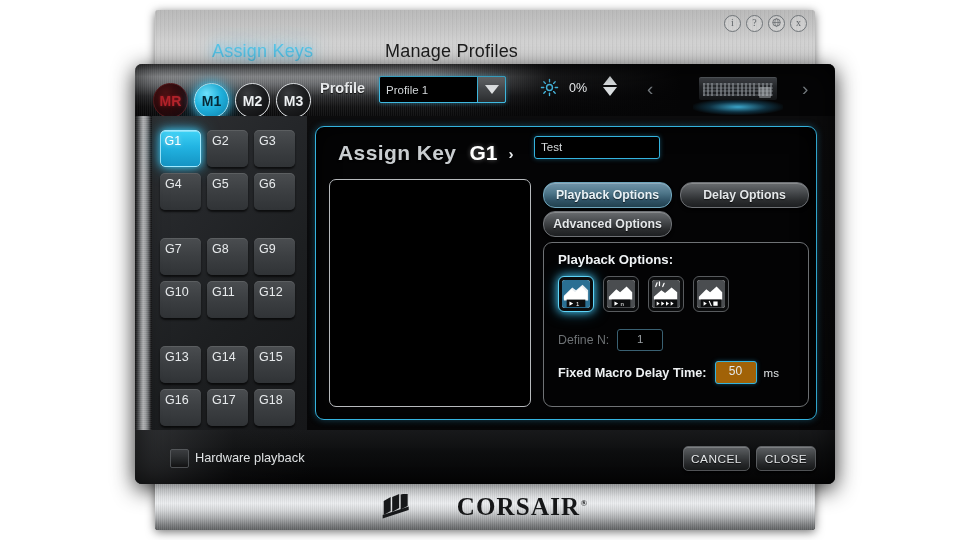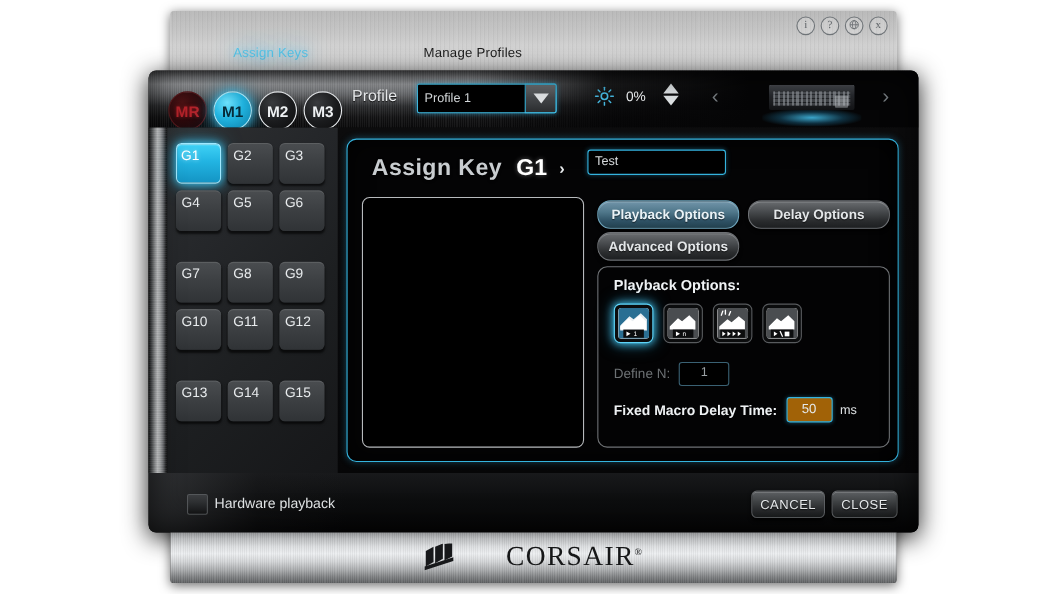--- a/index.html
+++ b/index.html
@@ -61,21 +61,21 @@
     font-size: 10px; line-height: 13px; text-align: center;
     font-family: "Liberation Serif", serif;
     background: rgba(255,255,255,0.20);
     cursor: pointer;
   }
   .win-ic svg { display:block; margin:1.5px auto 0; }
 
   .tabs { position: absolute; left: 0; top: 26px; height: 36px; width: 100%; }
   .tab {
     position: absolute;
-    font-size: 12px;
+    font-size: 18px;
     letter-spacing: 0.2px;
     cursor: pointer;
     white-space: nowrap;
   }
   .tab.active {
     left: 57px; top: 5px;
     color: #55c4e8;
     text-shadow: 0 0 9px rgba(120,210,245,0.95), 0 0 20px rgba(100,200,240,0.8);
   }
   .tab.active::before {
@@ -139,21 +139,21 @@
     box-shadow: 0 0 10px rgba(60,200,245,0.95), 0 0 20px rgba(50,190,240,0.6);
   }
   .mbtn.off {
     background: radial-gradient(circle at 35% 28%, #3a3c3f 0%, #1a1b1d 55%, #0c0c0d 100%);
     border: 1.7px solid #e9ecef;
     color: #eef1f3;
   }
 
   .profile-label {
     position:absolute; left: 185px; top: 16px;
-    color:#f2f4f6; font-size: 14.5px; font-weight: normal;
+    color:#f2f4f6; font-size: 14.5px; font-weight: bold;
     text-shadow: 0 1px 1px rgba(0,0,0,0.8);
   }
   .profile-box {
     position:absolute; left: 244px; top: 12px;
     width: 125px; height: 25px;
     background: #000;
     border: 1.3px solid #3fb9e0;
     border-radius: 2px;
     box-shadow: 0 0 5px rgba(50,180,230,0.45);
     display:flex; align-items:center;
@@ -441,21 +441,21 @@
       rgba(0,0,0,0.045) 1px, rgba(0,0,0,0.045) 2px);
   }
   .brand-center {
     position:absolute; left: 50%; top: 50%;
     transform: translate(-50%,-50%);
     display:flex; align-items:center; gap: 6px;
     z-index: 2;
   }
   .brand-text {
     font-family: "Liberation Serif", serif;
-    font-size: 25px; font-weight: normal;
+    font-size: 25px; font-weight: bold;
     color: #161718; letter-spacing: 1.2px; margin-left: 35px;
   }
   .brand-reg { font-size: 9px; vertical-align: super; }
 
   
   .dlg-vignette {
     position:absolute; inset:0; pointer-events:none;
     box-shadow: inset 0 0 30px rgba(0,0,0,0.8);
     border-radius: 7px;
   }
@@ -570,20 +570,25 @@
             <div class="gkey">G10</div>
             <div class="gkey">G11</div>
             <div class="gkey">G12</div>
           </div>
         </div>
         <div class="ggroup" style="top:230px;">
           <div class="grow">
             <div class="gkey">G13</div>
             <div class="gkey">G14</div>
             <div class="gkey">G15</div>
+          </div>
+          <div class="grow">
+            <div class="gkey">G16</div>
+            <div class="gkey">G17</div>
+            <div class="gkey">G18</div>
           </div>
         </div>
       </div>
 
       <div class="content-pane">
 
         <div class="assign-row">
           <span class="assign-title">Assign Key</span>
           <span class="assign-key">G1</span>
           <span class="assign-chev">›</span>

